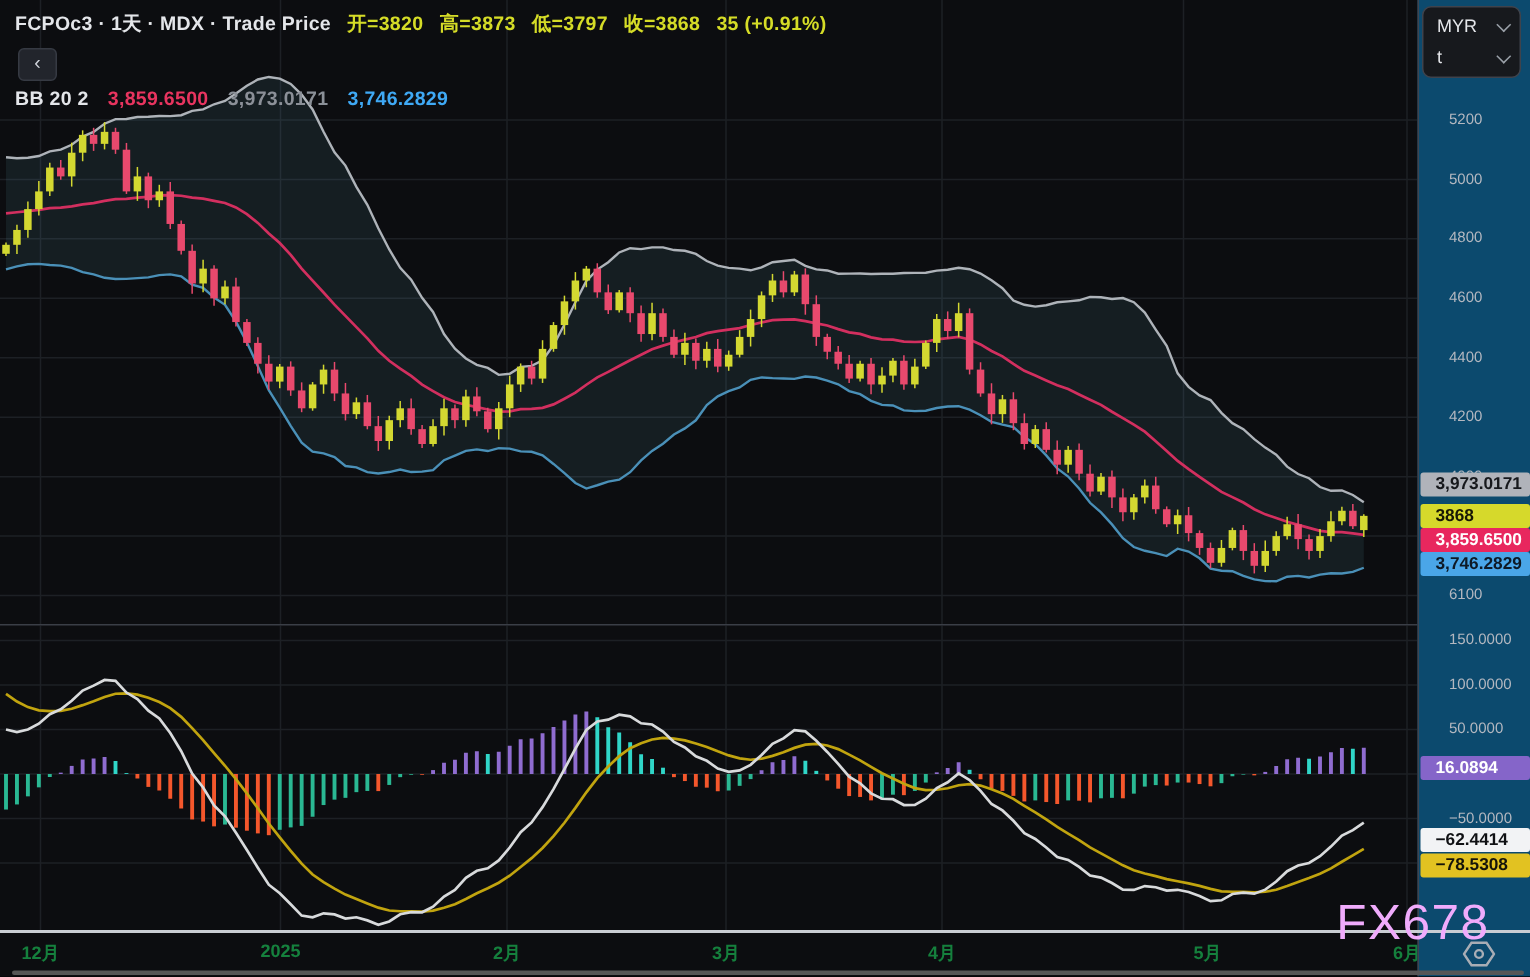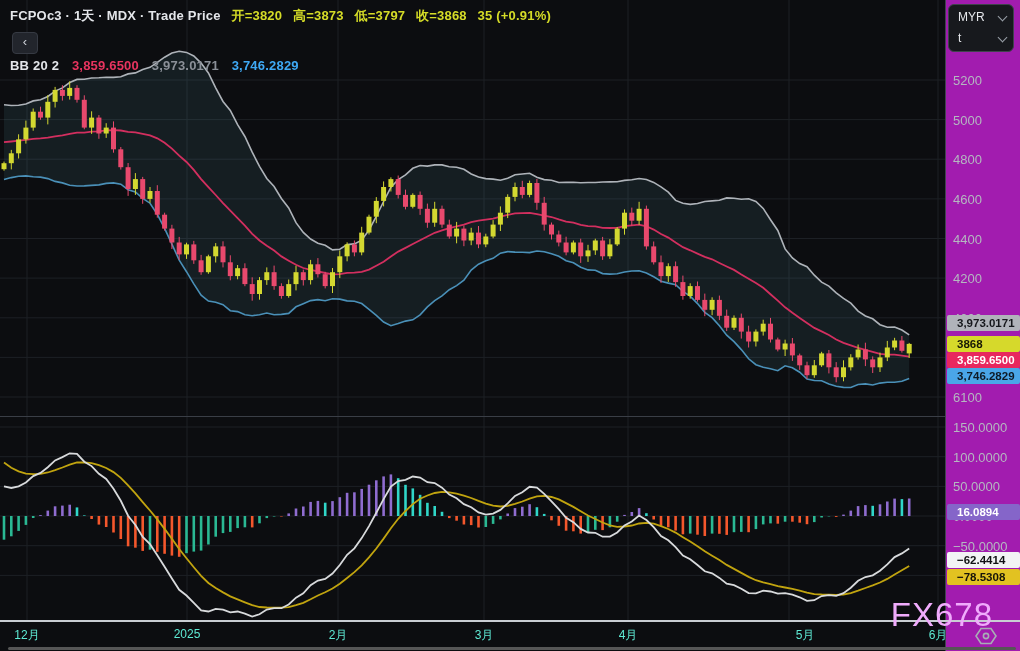--- a/index.html
+++ b/index.html
@@ -26,34 +26,34 @@
   .v-gray{color:#8b9098;font-weight:700;margin-left:9px;}
   .v-blue{color:#3fa9f5;font-weight:700;margin-left:9px;}
   .v-purp{color:#9a7bd8;font-weight:700;margin-left:9px;}
   .v-white{color:#f0f2f4;font-weight:700;margin-left:9px;}
   .v-yell{color:#d9a712;font-weight:700;margin-left:9px;}
   #back-btn{position:absolute;left:12px;top:32px;width:24px;height:20px;background:#22252c;
      border:1px solid #363a43;border-radius:4px;color:#cfd3da;font-size:13px;line-height:18px;
      text-align:center;z-index:8;cursor:pointer;}
 
   
-  #right-axis{position:absolute;left:945px;top:0;width:75px;height:651px;background:#a21caf;
+  #right-axis{position:absolute;left:945px;top:0;width:75px;height:651px;background:#0c4a6e;
      border-left:1px solid #40454f;z-index:4;text-decoration:underline;}
-  .tick{position:absolute;left:7px;transform:translateY(-50%);font-size:13px;color:#b4b8c0;}
+  .tick{position:absolute;left:20px;transform:translateY(-50%);font-size:10px;color:#b4b8c0;}
   .badge{position:absolute;left:1px;transform:translateY(-50%);font-size:11.5px;font-weight:700;
      padding:2px 6px 2px 10px;border-radius:2px;width:57px;z-index:5;}
   
   #cur-box{position:absolute;left:2px;top:4px;width:64px;height:46px;background:#17191d;
      border:1px solid #3f434c;border-radius:6px;z-index:7;}
   .cur-row{position:absolute;left:9px;width:48px;font-size:12px;color:#e6e8ec;cursor:pointer;}
   .cur-row .chev{position:absolute;right:0;top:3px;width:6px;height:6px;border-right:1.5px solid #9aa0a8;
      border-bottom:1.5px solid #9aa0a8;transform:rotate(45deg);}
   
   #time-axis{position:absolute;left:0;top:622px;width:1020px;height:29px;background:#0c0d10;z-index:3;}
-  .t-label{position:absolute;top:5px;transform:translateX(-50%);font-size:12px;font-weight:400;color:#5eead4;}
+  .t-label{position:absolute;top:5px;transform:translateX(-50%);font-size:12px;font-weight:700;color:#15803d;}
   #scrollbar{position:absolute;left:8px;top:647px;width:1008px;height:3px;background:#565656;border-radius:2px;z-index:9;cursor:pointer;}
   #watermark{position:absolute;right:27px;top:596px;font-size:33px;color:#f0abfc;z-index:7;
      letter-spacing:1px;font-weight:400;}
   #gear{position:absolute;left:975px;top:626px;width:22px;height:20px;z-index:8;cursor:pointer;}
 </style>
 </head>
 <body>
 
 <div id="app">
 

